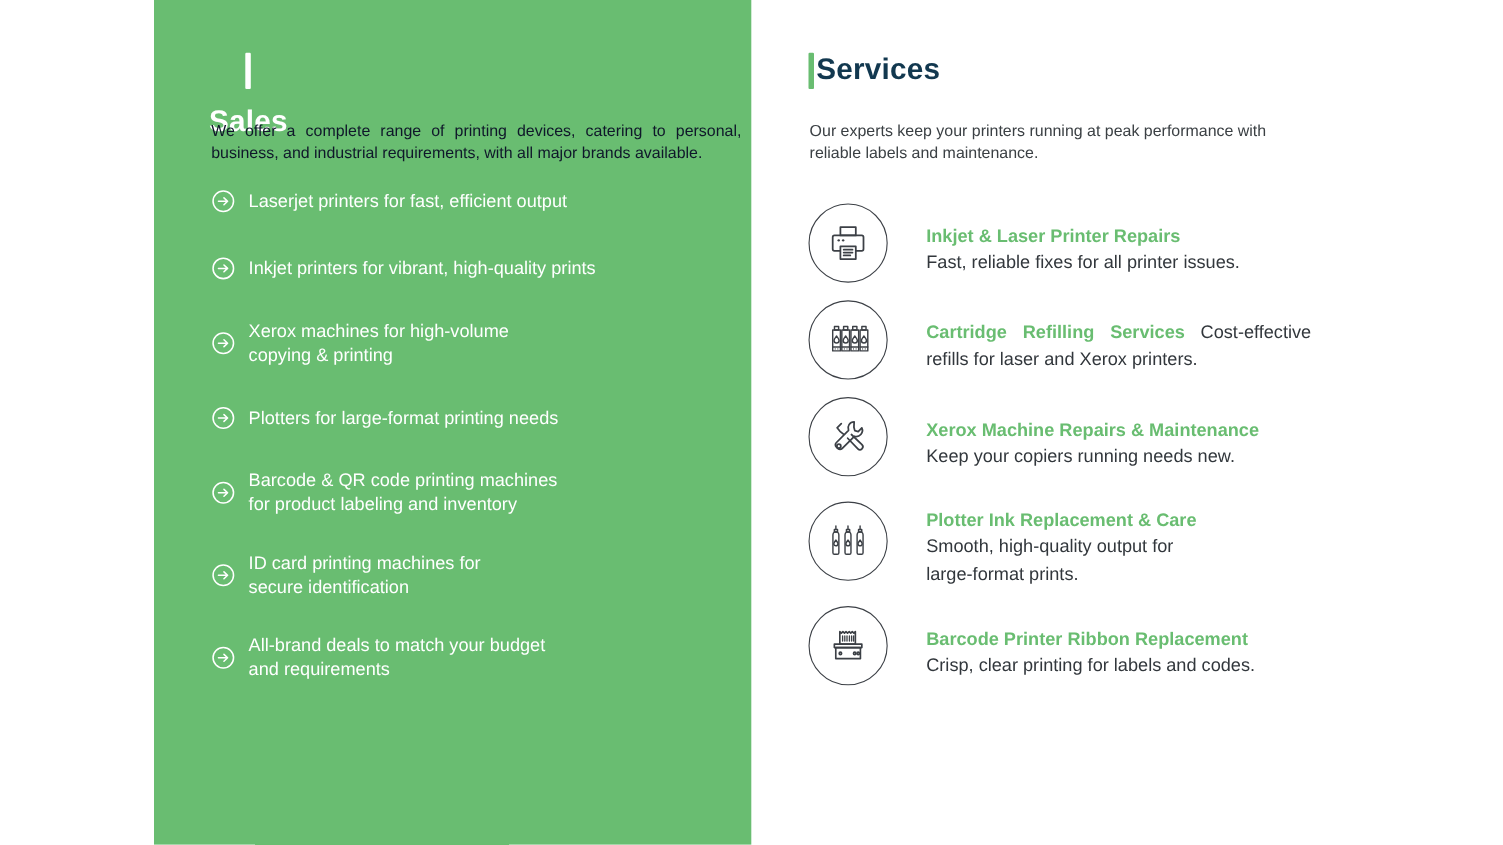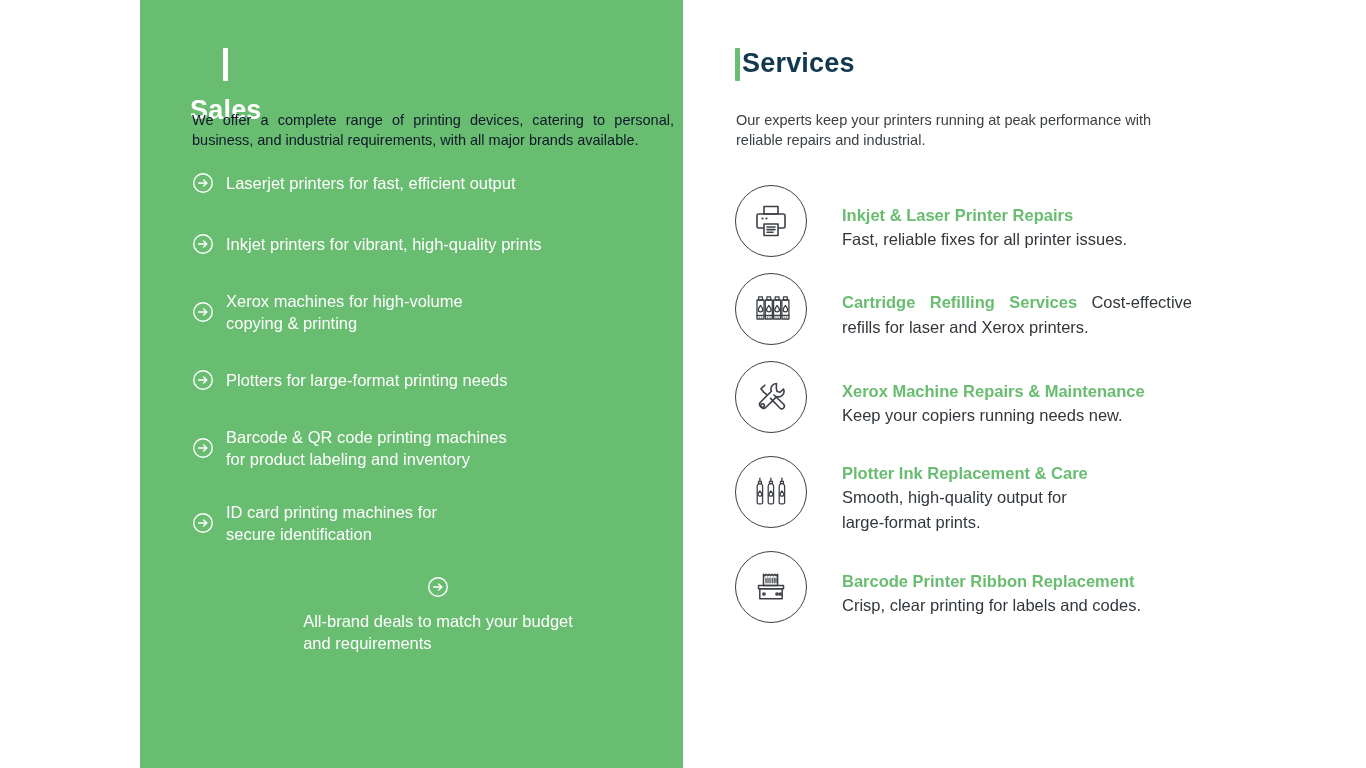--- a/index.html
+++ b/index.html
@@ -31,21 +31,21 @@
     text-align:justify;
   }
 
   .sales-list{
     position:absolute; left:52px; top:168px; width:492px;
   }
   .sales-item{
     display:flex; align-items:center; gap:12px;
     margin-bottom:31px; min-height:30px;
   }
-  .sales-item:last-child{ margin-bottom:0;flex-direction:column; }
+  .sales-item:last-child{ margin-bottom:0; }
   .arrow-circ{
     flex:0 0 auto; width:22px; height:22px;
   }
   .arrow-circ svg{ display:block; }
   .sales-text{
     font-size:16.5px; line-height:22px; color:#ffffff;
   }
 
   
   .services-col{
@@ -180,21 +180,21 @@
     </div>
   </section>
 
   <section class="services-col">
 
     <div class="svc-head">
       <span class="bar-green"></span>
       <h1 class="svc-title">Services</h1>
     </div>
 
-    <p class="svc-intro">Our experts keep your printers running at peak performance with reliable repairs and industrial.</p>
+    <p class="svc-intro">Our experts keep your printers running at peak performance with reliable labels and maintenance.</p>
 
     <div class="svc-list">
 
       <div class="svc-item">
         <span class="svc-icon">
           <svg width="40" height="40" viewBox="0 0 40 40" fill="none" stroke="#3c4046" stroke-width="1.6" stroke-linejoin="round" stroke-linecap="round">
             <rect x="13" y="5.5" width="14" height="7.5"></rect>
             <rect x="6" y="13" width="28" height="14" rx="1.6"></rect>
             <circle cx="11.5" cy="17.5" r="1.1" fill="#3c4046" stroke="none"></circle>
             <circle cx="15.5" cy="17.5" r="1.1" fill="#3c4046" stroke="none"></circle>

